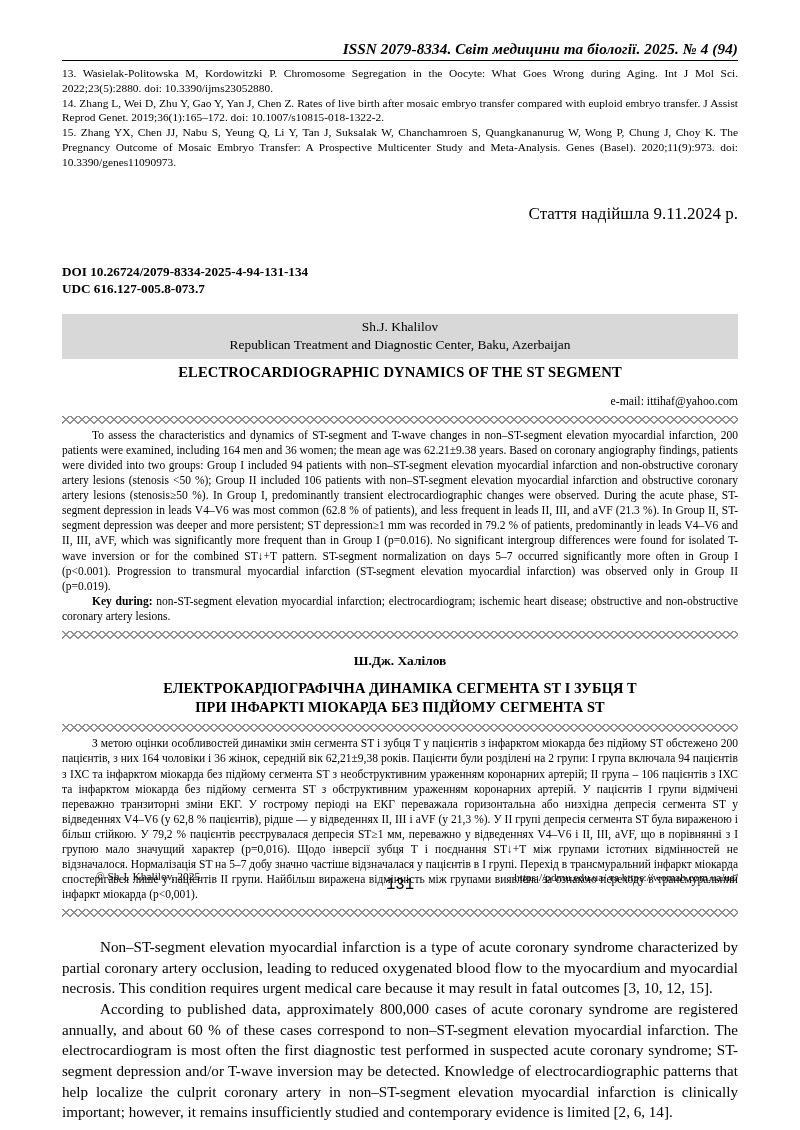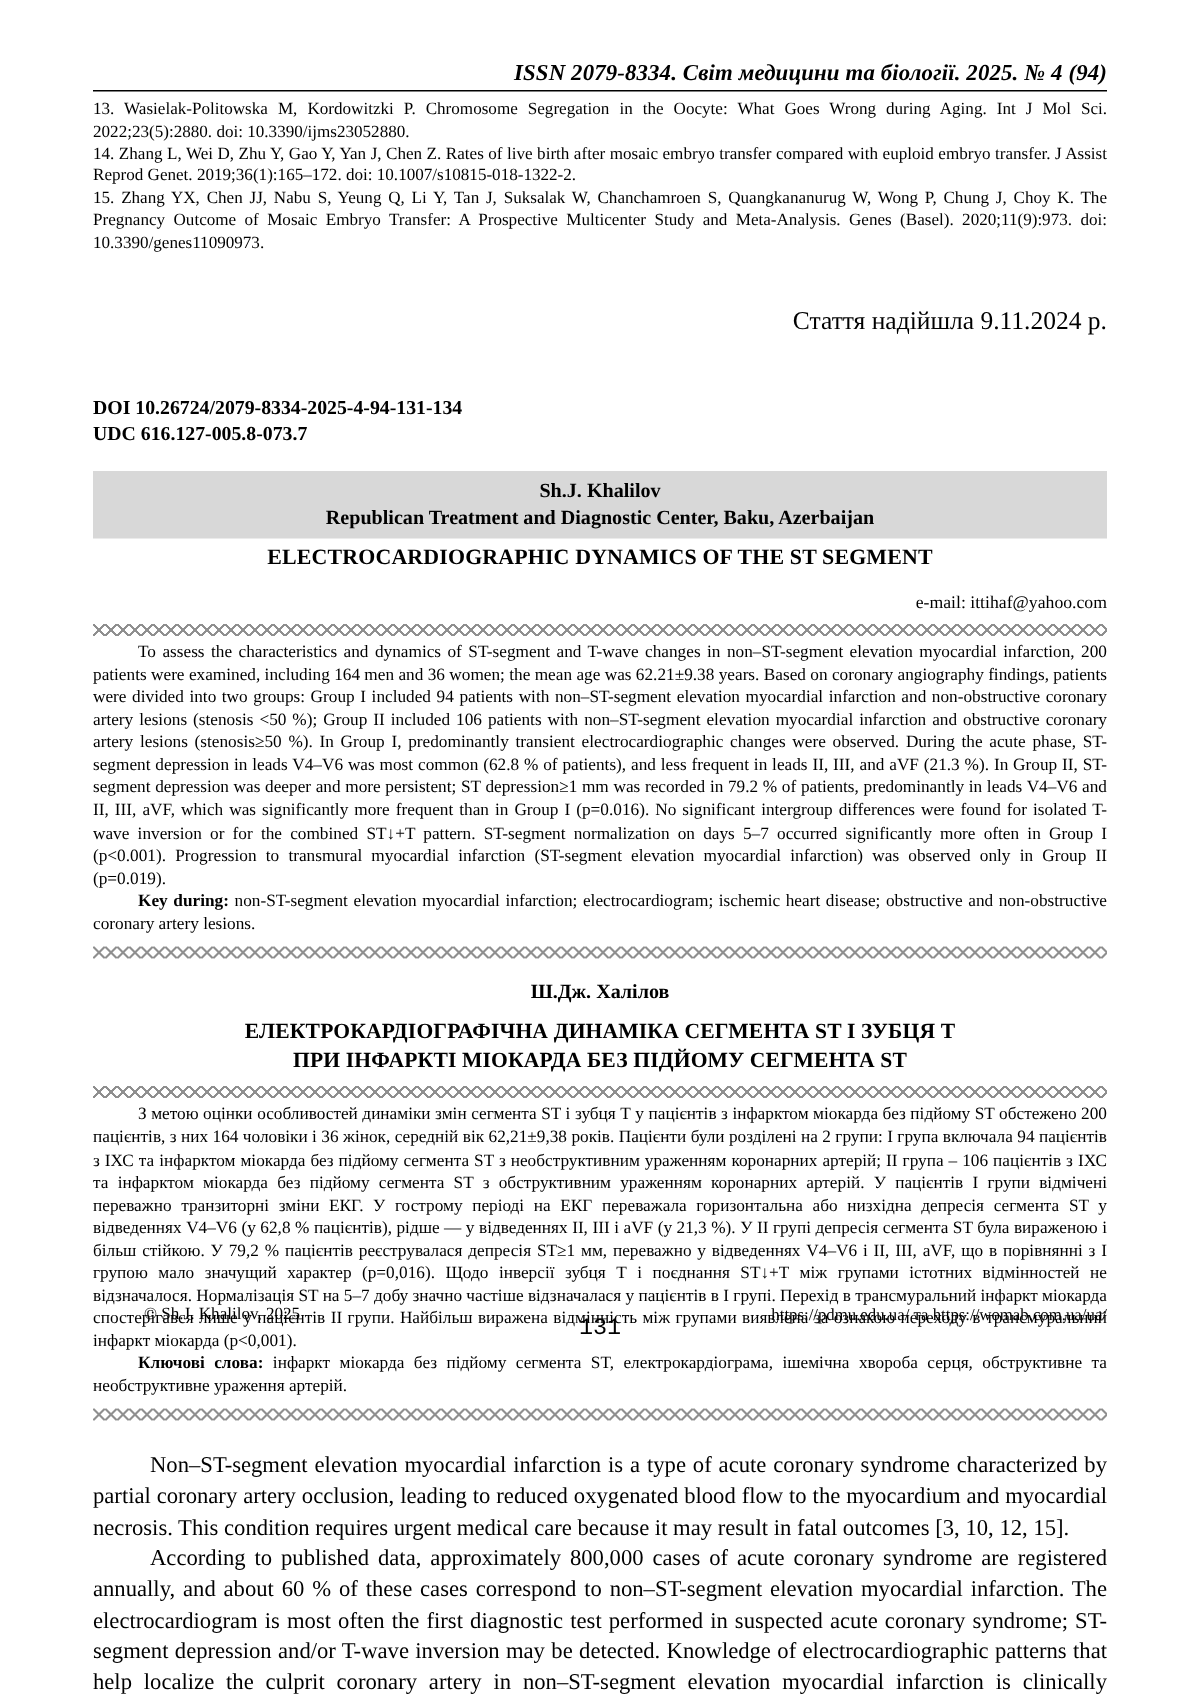--- a/index.html
+++ b/index.html
@@ -62,21 +62,21 @@
     font-weight: bold;
     font-size: 13.2px;
     line-height: 1.28;
   }
 
   
   .author-banner {
     margin-top: 16px;
     background: #d8d8d8;
     text-align: center;
-    font-weight: bold;
+    font-weight: normal;
     font-size: 13.4px;
     line-height: 1.35;
     padding: 4px 0 5px 0;
   }
 
   
   .art-title {
     text-align: center;
     font-weight: bold;
     font-size: 14.6px;
@@ -220,21 +220,20 @@
 
   <div class="ua-title">
     <div>ЕЛЕКТРОКАРДІОГРАФІЧНА ДИНАМІКА СЕГМЕНТА ST І ЗУБЦЯ Т</div>
     <div>ПРИ ІНФАРКТІ МІОКАРДА БЕЗ ПІДЙОМУ СЕГМЕНТА ST</div>
   </div>
 
   <div class="zigzag"></div>
 
   <div class="abstract">
     <p>З метою оцінки особливостей динаміки змін сегмента ST і зубця Т у пацієнтів з інфарктом міокарда без підйому ST обстежено 200 пацієнтів, з них 164 чоловіки і 36 жінок, середній вік 62,21±9,38 років. Пацієнти були розділені на 2 групи: І група включала 94 пацієнтів з ІХС та інфарктом міокарда без підйому сегмента ST з необструктивним ураженням коронарних артерій; ІІ група – 106 пацієнтів з ІХС та інфарктом міокарда без підйому сегмента ST з обструктивним ураженням коронарних артерій. У пацієнтів І групи відмічені переважно транзиторні зміни ЕКГ. У гострому періоді на ЕКГ переважала горизонтальна або низхідна депресія сегмента ST у відведеннях V4–V6 (у 62,8 % пацієнтів), рідше — у відведеннях ІІ, ІІІ і aVF (у 21,3 %). У ІІ групі депресія сегмента ST була вираженою і більш стійкою. У 79,2 % пацієнтів реєструвалася депресія ST≥1 мм, переважно у відведеннях V4–V6 і ІІ, ІІІ, aVF, що в порівнянні з І групою мало значущий характер (р=0,016). Щодо інверсії зубця Т і поєднання ST↓+T між групами істотних відмінностей не відзначалося. Нормалізація ST на 5–7 добу значно частіше відзначалася у пацієнтів в І групі. Перехід в трансмуральний інфаркт міокарда спостерігався лише у пацієнтів ІІ групи. Найбільш виражена відмінність між групами виявлена за ознакою переходу в трансмуральний інфаркт міокарда (р&lt;0,001).</p>
-    <p><span class="kw">Ключові слова:</span> <span>інфаркт міокарда без підйому сегмента ST, електрокардіограма, ішемічна хвороба серця, обструктивне та необструктивне ураження артерій.</span></p>
   </div>
 
   <div class="zigzag"></div>
 
   <div class="body-text">
     <p>Non–ST-segment elevation myocardial infarction is a type of acute coronary syndrome characterized by partial coronary artery occlusion, leading to reduced oxygenated blood flow to the myocardium and myocardial necrosis. This condition requires urgent medical care because it may result in fatal outcomes [3, 10, 12, 15].</p>
     <p>According to published data, approximately 800,000 cases of acute coronary syndrome are registered annually, and about 60 % of these cases correspond to non–ST-segment elevation myocardial infarction. The electrocardiogram is most often the first diagnostic test performed in suspected acute coronary syndrome; ST-segment depression and/or T-wave inversion may be detected. Knowledge of electrocardiographic patterns that help localize the culprit coronary artery in non–ST-segment elevation myocardial infarction is clinically important; however, it remains insufficiently studied and contemporary evidence is limited [2, 6, 14].</p>
   </div>
 
   <div class="footer">

